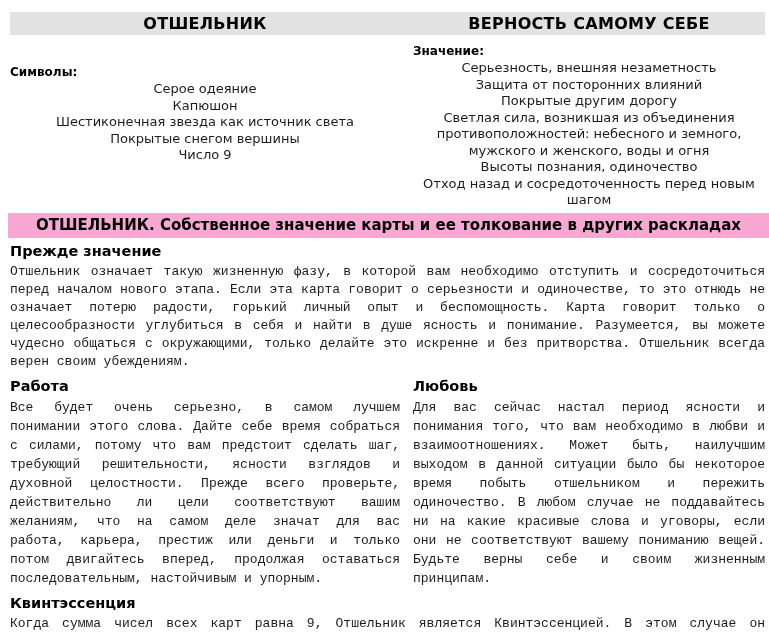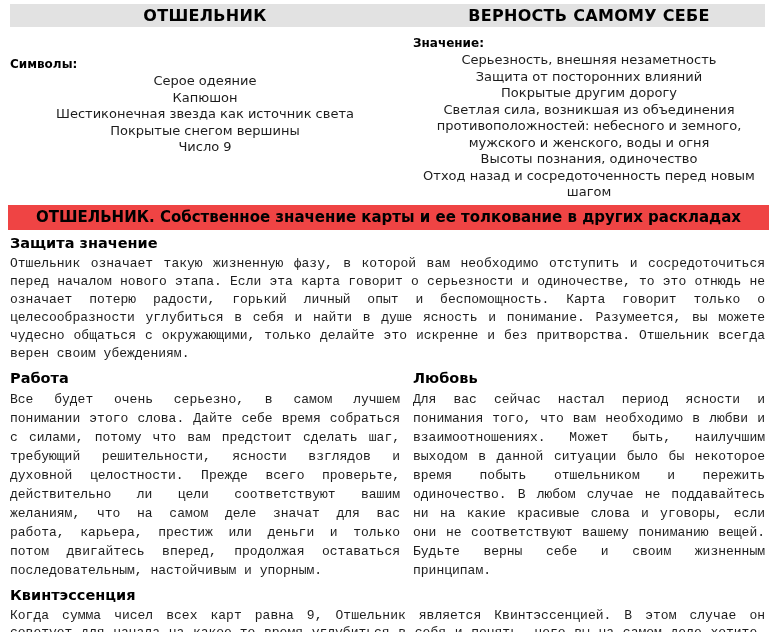--- a/index.html
+++ b/index.html
@@ -8,21 +8,21 @@
     background: #ffffff;
   }
   .page {
     position: relative;
     width: 769px;
     height: 632px;
     overflow: hidden;
     background: #ffffff;
     font-family: "DejaVu Sans", sans-serif;
     color: #1c1c1c;
-    padding-top: 4px;
+    padding-top: 12px;
     box-sizing: border-box;
   }
   
   .grid-2 {
     display: grid;
     grid-template-columns: 390px 352px;
     column-gap: 13px;
     margin-left: 10px;
     width: 755px;
   }
@@ -48,21 +48,21 @@
     line-height: 17px;
     color: #000000;
   }
   .plain-list { font-size: 13px; line-height: 16.5px; }
   .plain-list div { margin: 0; text-align: center; }
   
   .section-banner {
     margin: 4px 0 0 8px;
     width: 761px;
     height: 25px;
-    background: #ef4444;
+    background: #f9a8d4;
     text-align: center;
   }
   .section-banner .banner-title {
     font-weight: bold;
     font-size: 15px;
     line-height: 25px;
     color: #000000;
     white-space: nowrap;
   }
   
@@ -118,21 +118,21 @@
         <div>Отход назад и сосредоточенность перед новым шагом</div>
       </div>
     </div>
   </div>
 
   <div class="section-banner">
     <div class="banner-title">ОТШЕЛЬНИК. Собственное значение карты и ее толкование в других раскладах</div>
   </div>
 
   <div class="section-full">
-    <div class="section-head">Защита значение</div>
+    <div class="section-head">Прежде значение</div>
     <div class="para">Отшельник означает такую жизненную фазу, в которой вам необходимо отступить и сосредоточиться перед началом нового этапа. Если эта карта говорит о серьезности и одиночестве, то это отнюдь не означает потерю радости, горький личный опыт и беспомощность. Карта говорит только о целесообразности углубиться в себя и найти в душе ясность и понимание. Разумеется, вы можете чудесно общаться с окружающими, только делайте это искренне и без притворства. Отшельник всегда верен своим убеждениям.</div>
   </div>
 
   <div class="grid-2 two-col">
     <div>
       <div class="section-head">Работа</div>
       <div class="para">Все будет очень серьезно, в самом лучшем понимании этого слова. Дайте себе время собраться с силами, потому что вам предстоит сделать шаг, требующий решительности, ясности взглядов и духовной целостности. Прежде всего проверьте, действительно ли цели соответствуют вашим желаниям, что на самом деле значат для вас работа, карьера, престиж или деньги и только потом двигайтесь вперед, продолжая оставаться последовательным, настойчивым и упорным.</div>
     </div>
     <div>
       <div class="section-head">Любовь</div>

